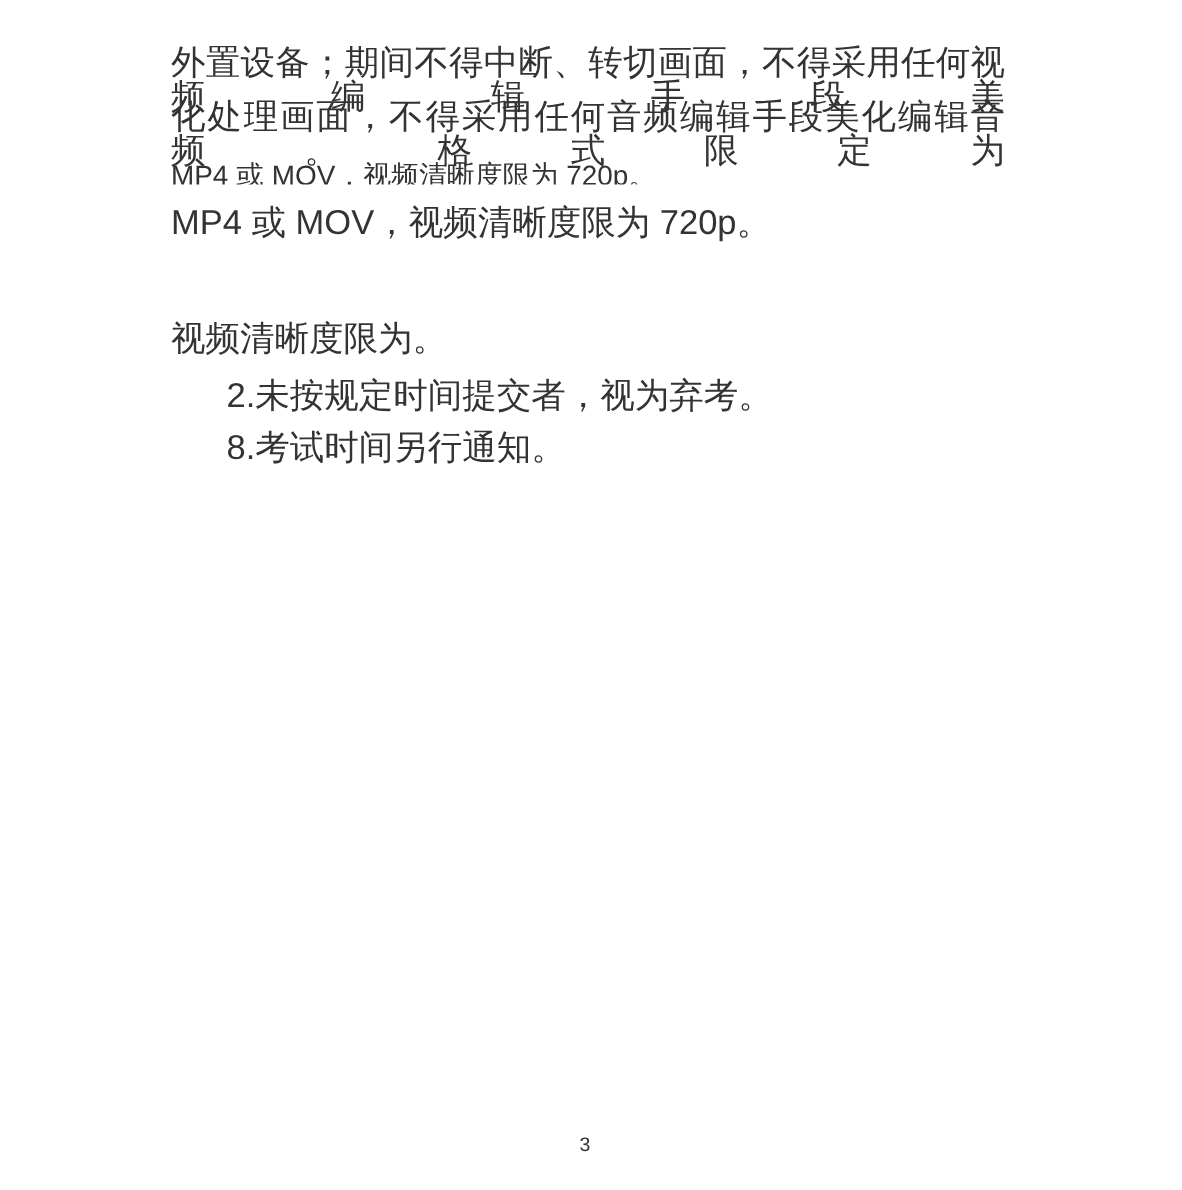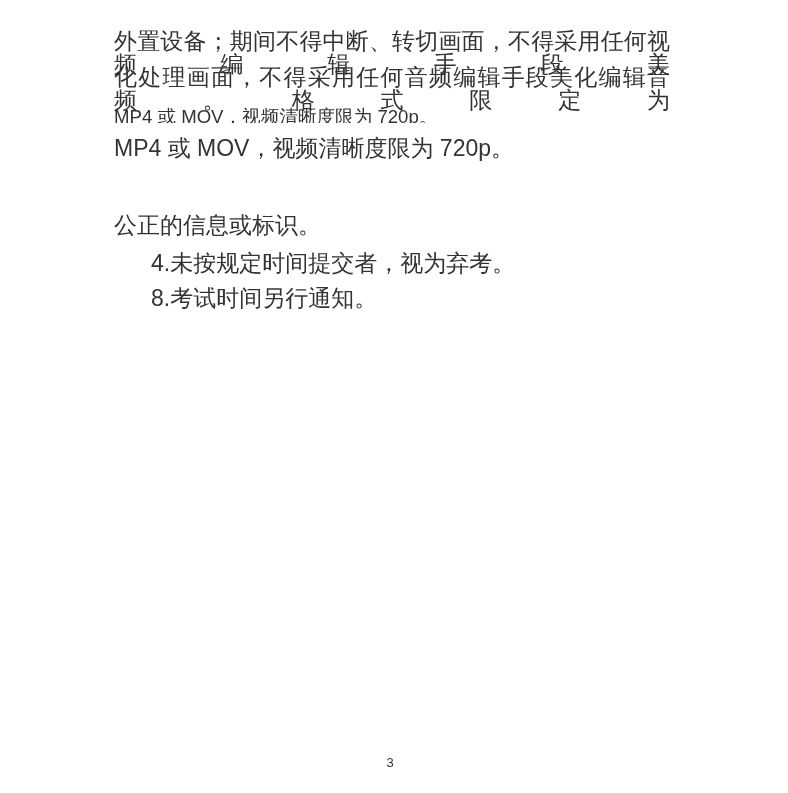--- a/index.html
+++ b/index.html
@@ -81,21 +81,21 @@
 
   <div class="textline justify l2">化处理画面，不得采用任何音频编辑手段美化编辑音频。格式限定为</div>
 
   <div class="clip-wrap">
     <div class="clipped-text">MP4 或 MOV，视频清晰度限为 720p。</div>
   </div>
 
   <div class="textline l4">MP4 或 MOV，视频清晰度限为 720p。</div>
 
 
-  <div class="textline p4b">公正的信息或标识。</div>
+  <div class="textline p4b">视频清晰度限为。</div>
 
-  <div class="textline indent p5">4.未按规定时间提交者，视为弃考。</div>
+  <div class="textline indent p5">2.未按规定时间提交者，视为弃考。</div>
 
   <div class="textline indent p6">8.考试时间另行通知。</div>
 
   <div class="page-number">3</div>
 
 </div>
 
 </body></html>

